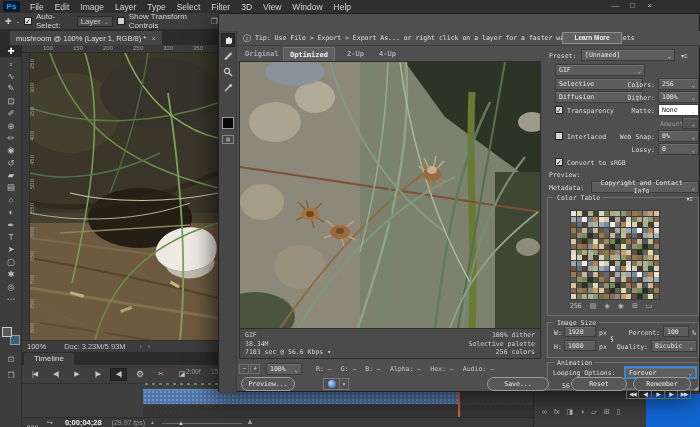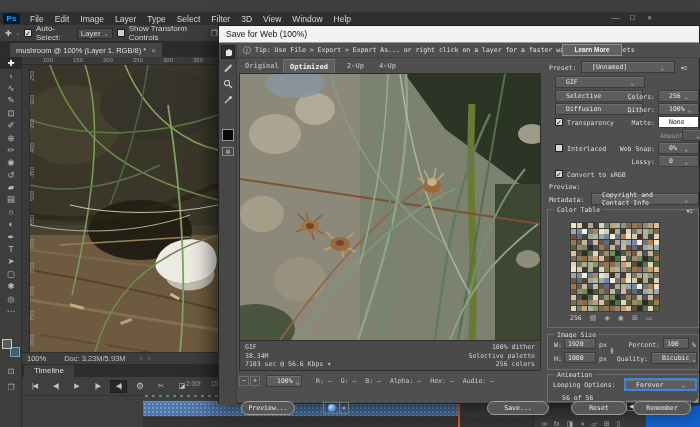--- a/index.html
+++ b/index.html
@@ -1,19 +1,19 @@
 <!DOCTYPE html>
 <html><head>
 <meta charset="utf-8">
 <style>
   * { box-sizing: border-box; margin:0; padding:0; }
   html,body { width:700px; height:427px; overflow:hidden; background:#2b2b2b;
     font-family:"Liberation Sans", sans-serif; }
   #screen { position:relative; width:700px; height:427px; background:#3f3f3f; overflow:hidden; }
-  .abs { position:absolute;margin-top:12px; }
+  .abs { position:absolute; }
   .mono { font-family:"DejaVu Sans Mono", monospace; }
 
   
   #menubar { left:0; top:0; width:700px; height:13px; background:#2f2f2f; display:flex; align-items:center; z-index:6; }
   #ps-logo { width:17px; height:11px; margin-left:3px; background:#001d33; color:#2f9bf2;
     font-size:8px; font-weight:bold; display:flex; align-items:center; justify-content:center; border-radius:2px; }
   #menu-items { display:flex; gap:11px; margin-left:10px; }
   #menu-items span { font-size:8.5px; color:#d6d6d6; cursor:default; }
   #win-controls { position:absolute; right:42px; top:0; display:flex; }
   #win-controls span { width:17px; height:12px; font-size:8px; color:#bdbdbd; text-align:center; line-height:12px; }
@@ -129,21 +129,21 @@
   #preview-frame { position:absolute; left:20px; top:47px; width:302px; height:298px; border:1px solid #2e2e2e; background:#7d816f; }
   #preview-img { position:absolute; left:0; top:0; width:300px; height:266px; }
   #preview-info { position:absolute; left:0; top:266px; width:300px; height:30px; background:#4a4a4a; border-top:1px solid #2e2e2e; }
   #preview-info .col { position:absolute; top:2px; font-size:6.5px; line-height:8.5px; color:#d2d2d2;
     font-family:"DejaVu Sans Mono",monospace; }
   #pi-left { left:5px; text-align:left; }
   #pi-right { right:5px; text-align:right; }
   
   .sel { position:absolute; height:12px; background:#5d5d5d; border:1px solid #3b3b3b; box-shadow:inset 0 1px 0 #6f6f6f;
     color:#e6e6e6; font-size:6.5px; font-family:"DejaVu Sans Mono",monospace; display:flex; align-items:center;
-    justify-content:space-between; padding:0 10px; }
+    justify-content:space-between; padding:0 3px;text-align:center; }
   .sel::after { content:"⌄"; font-size:6px; color:#c9c9c9; margin-left:3px; }
   .sel.white { background:#fff; color:#111; box-shadow:none; }
   .sel.disabled { color:#8a8a8a; background:#555; }
   .sel.focused { border:2px solid #3f85e0; height:13px; }
   .field { position:absolute; height:11px; background:#5d5d5d; border:1px solid #3b3b3b; box-shadow:inset 0 1px 0 #6f6f6f;
     color:#e6e6e6; font-size:6.5px; font-family:"DejaVu Sans Mono",monospace; display:flex; align-items:center; padding:0 3px; }
   .dlabel { position:absolute; font-size:6.5px; color:#dcdcdc; font-family:"DejaVu Sans Mono",monospace; white-space:nowrap; }
   .dlabel.dim { color:#9a9a9a; }
   .dlabel.r { text-align:right; }
   .dchk { position:absolute; width:8px; height:8px; background:#d8d8d8; border:1px solid #222;
@@ -371,23 +371,20 @@
         <span>◨</span>
         <span>◑</span>
         <span>▱</span>
         <span>⊞</span>
         <span>▯</span>
       </div>
     <div id="layers-selected"></div>
   </div>
 
   <div class="abs" id="dialog">
-    <div id="dlg-titlebar">
-      <span>Save for Web (100%)</span>
-    </div>
 
     <div id="dlg-tipbar">
       <span class="info">ⓘ</span>
       <span class="tip mono">Tip: Use File &gt; Export &gt; Export As...  or right click on a layer for a faster way to export assets</span>
       <span id="learn-more">Learn More</span>
     </div>
 
     <div id="dlg-tools">
       <div class="dtool active" style="top:2px">
         <svg width="10" height="10" viewBox="0 0 10 10">

